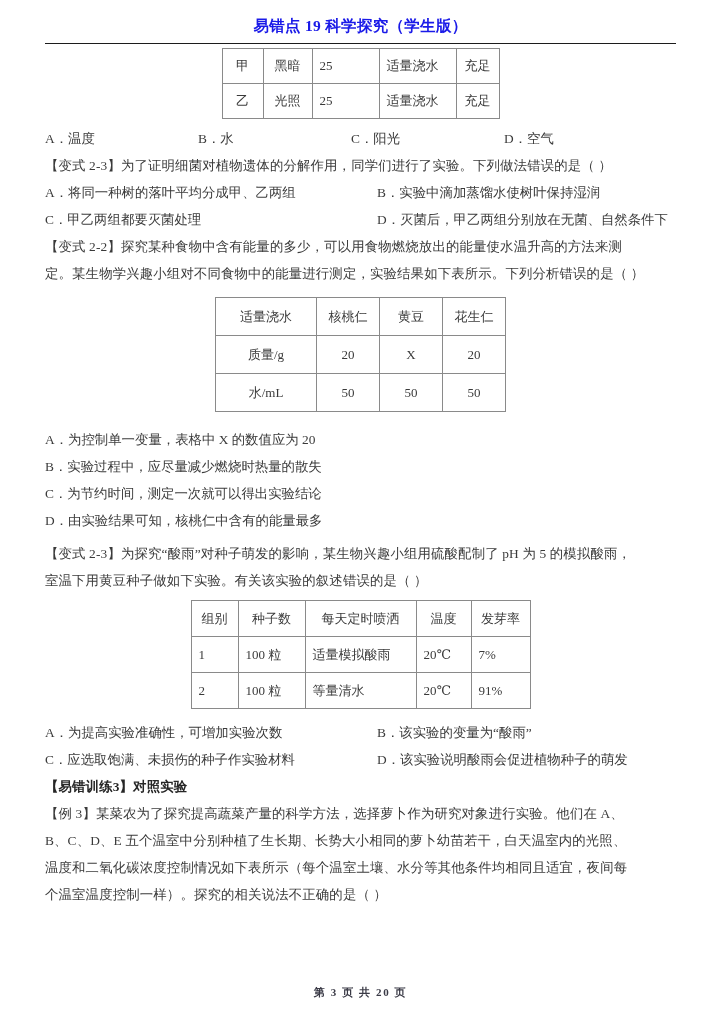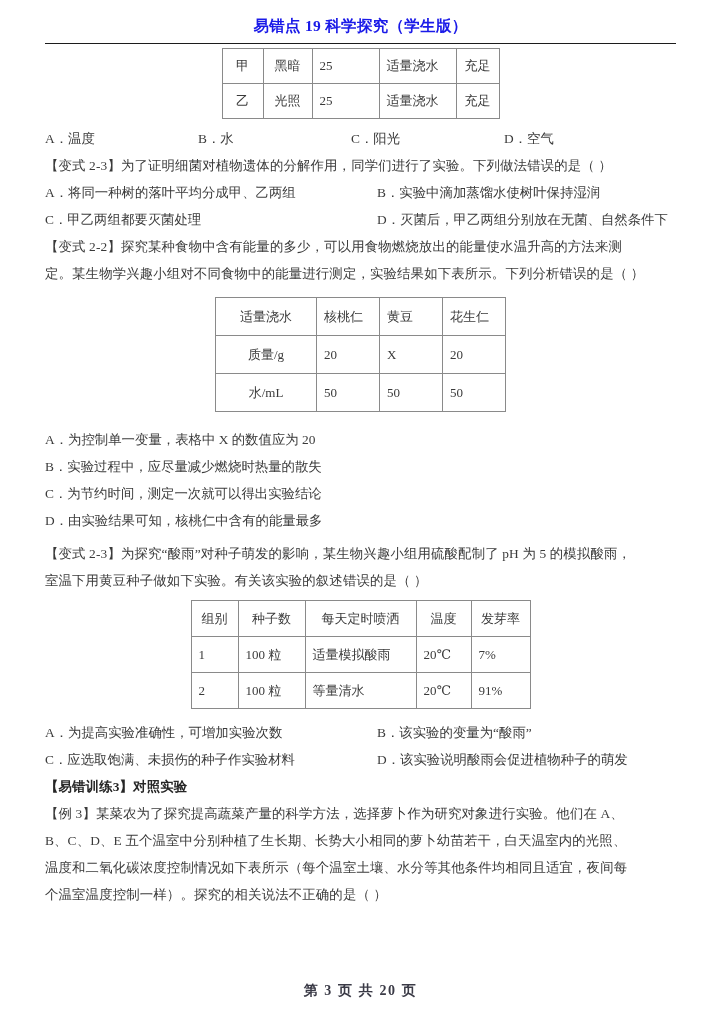--- a/index.html
+++ b/index.html
@@ -103,21 +103,21 @@
   #table-conditions td { height: 26px; }
   #table-conditions td.col-a { width: 26px; text-align: center; }
   #table-conditions td.col-b { width: 34px; text-align: center; }
   #table-conditions td.col-c { width: 52px; text-align: left; }
   #table-conditions td.col-d { width: 62px; text-align: left; }
   #table-conditions td.col-e { width: 28px; text-align: center; }
 
   
   #table-food td { height: 29px; }
   #table-food td.col-name { width: 86px; text-align: center; }
-  #table-food td.col-v { width: 48px; text-align: left; margin-left: 24px; }
+  #table-food td.col-v { width: 48px; text-align: center; margin-left: 24px; }
 
   
   #table-acid td { height: 27px; }
   #table-acid td.col-group { width: 32px; }
   #table-acid td.col-seed { width: 52px; }
   #table-acid td.col-spray { width: 96px; }
   #table-acid td.col-temp { width: 40px; }
   #table-acid td.col-rate { width: 44px; margin-top: 12px; }
   #table-acid td.hd { text-align: center; }
 
@@ -125,21 +125,21 @@
   .sp-10 { height: 10px; }
   .sp-14 { height: 14px; }
 
   
   .footer {
     position: absolute;
     bottom: 24px;
     left: 0;
     width: 721px;
     text-align: center;
-    font-size: 14px;
+    font-size: 11px;
     font-weight: bold;
     color: #3a3a46;
     letter-spacing: 1.6px;
     font-family: "Liberation Serif", "DejaVu Serif", serif;
   }
 </style>
 </head>
 <body>
 
 <div class="page">

